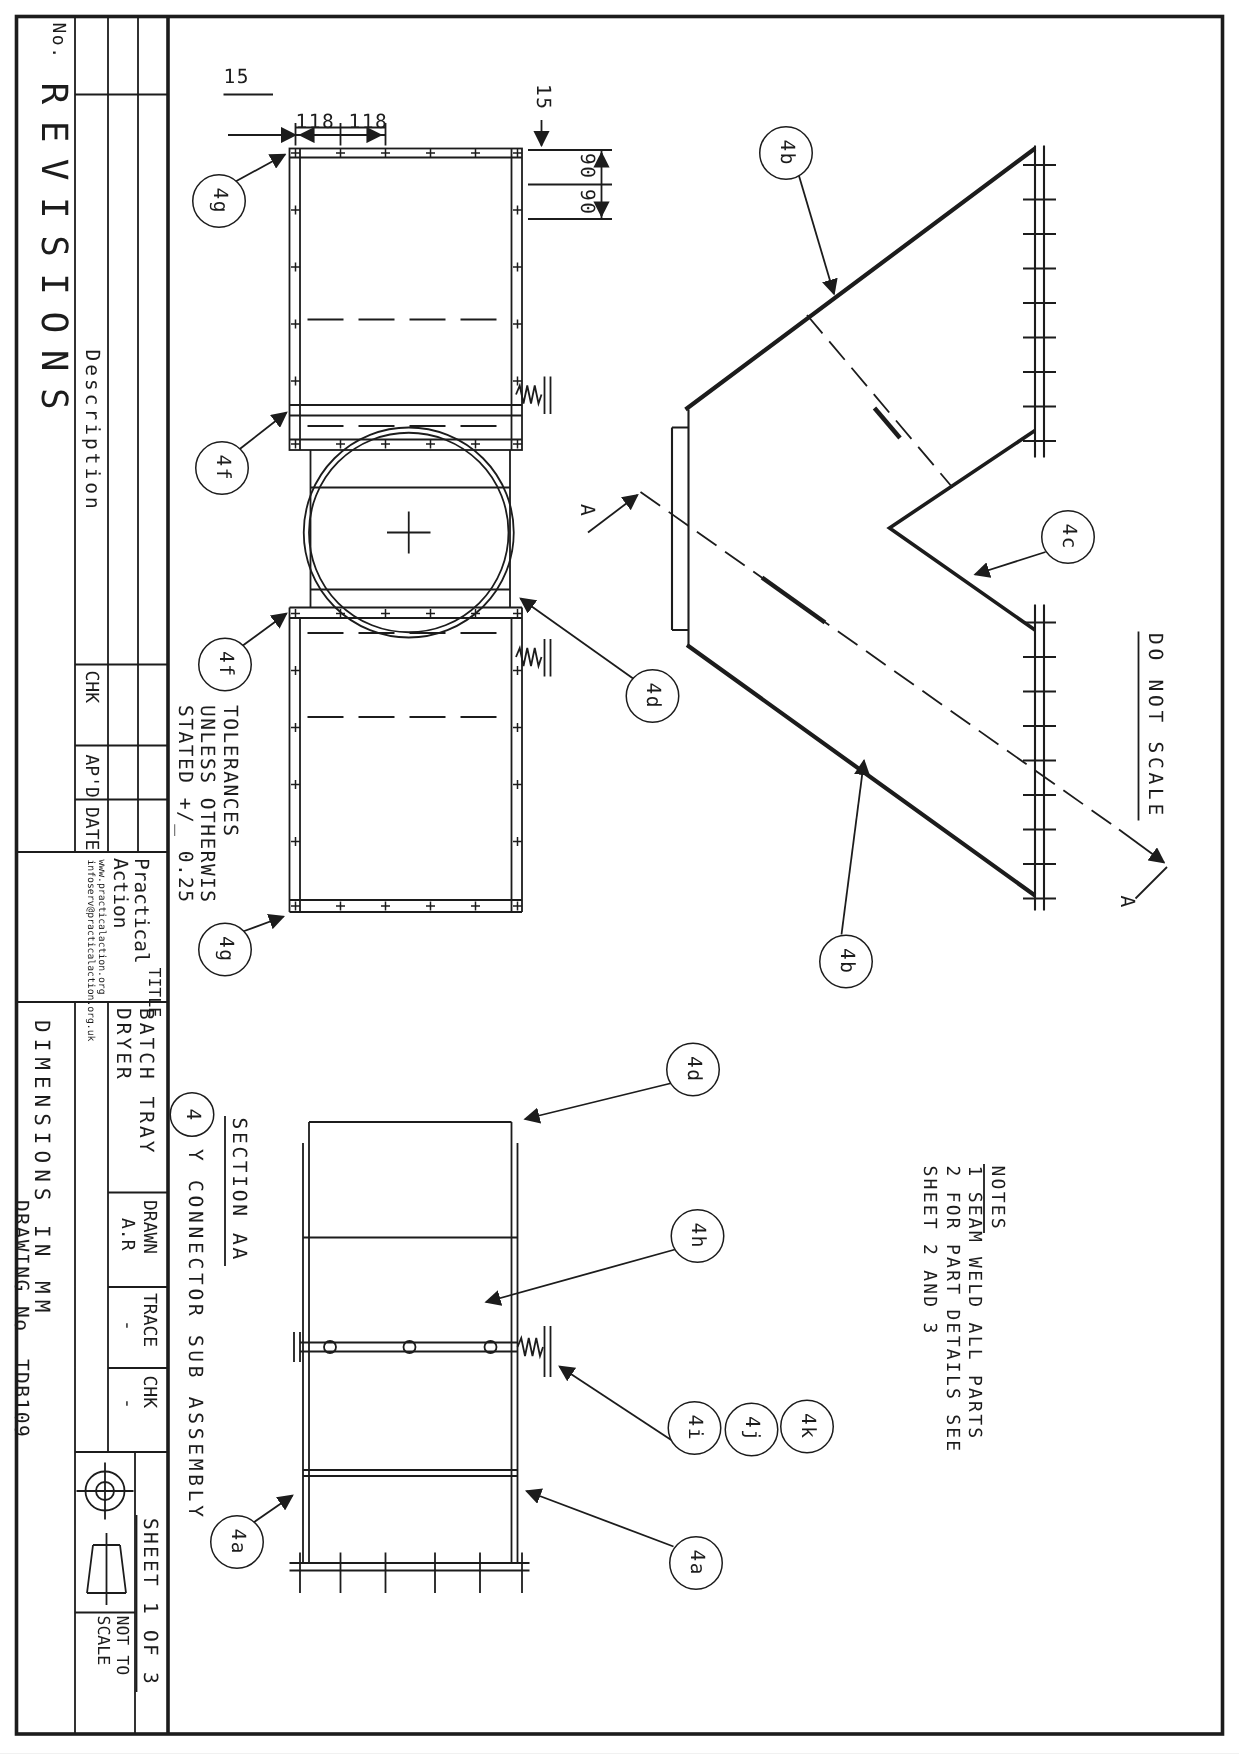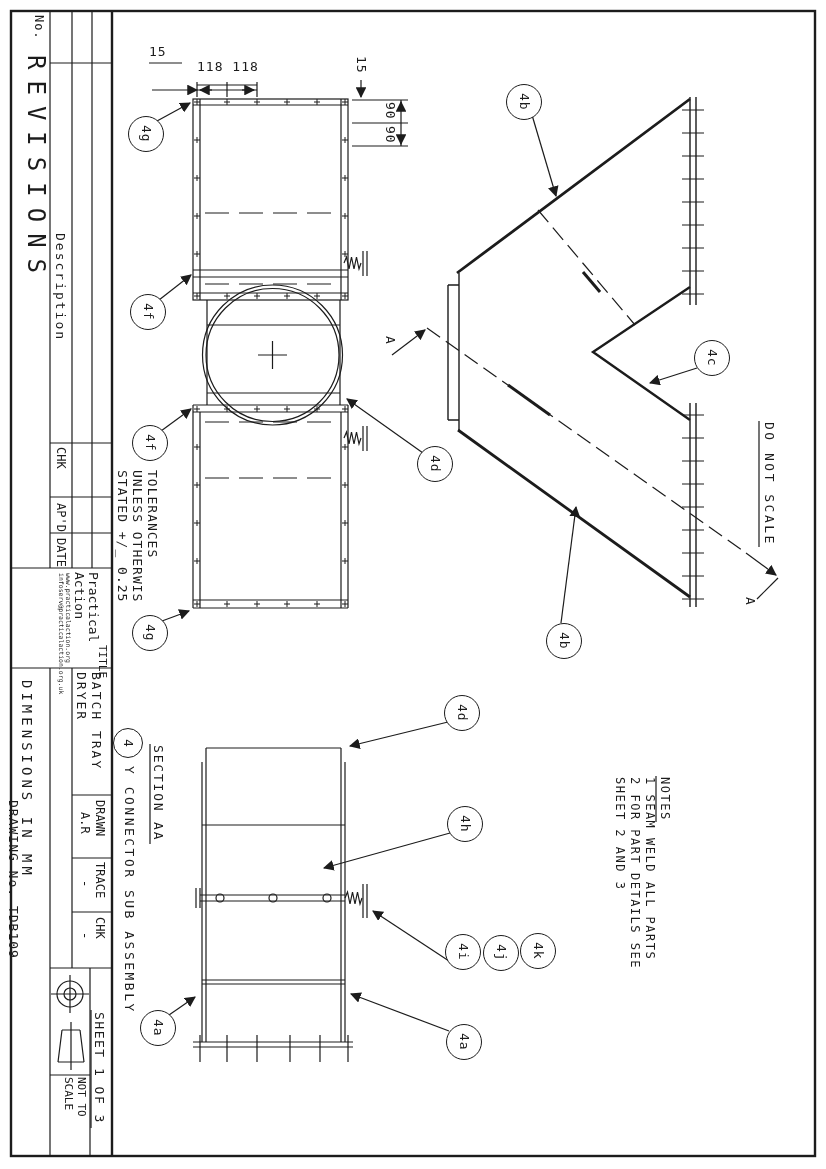--- a/index.html
+++ b/index.html
@@ -193,21 +193,21 @@
   <div class="vt f13" style="left:744px;top:597px;">A</div>
 
   <div class="vt blk f12 ls15 lh15" style="right:154px;top:777px;">
     <span>NOTES</span>
     <span>1 SEAM WELD ALL PARTS</span>
     <span>2 FOR PART DETAILS SEE</span>
     <span>SHEET 2 AND 3</span>
   </div>
 
   <div class="ht f13 ls1" style="left:149px;top:45px;">15</div>
-  <div class="ht f13 ls1" style="left:197px;top:60px;">118 118</div>
+  <div class="ht f13 ls1" style="left:197px;top:75px;">118 118</div>
   <div class="vt f13 ls1" style="left:355px;top:56px;">15</div>
   <div class="vt f13 ls1" style="left:384px;top:102px;">90</div>
   <div class="vt f13 ls1" style="left:384px;top:126px;">90</div>
 
   <div class="bal" style="left:128px;top:116px;">
       <span class="vt2">4g</span>
     </div>
   <div class="bal" style="left:130px;top:294px;">
       <span class="vt2">4f</span>
     </div>

